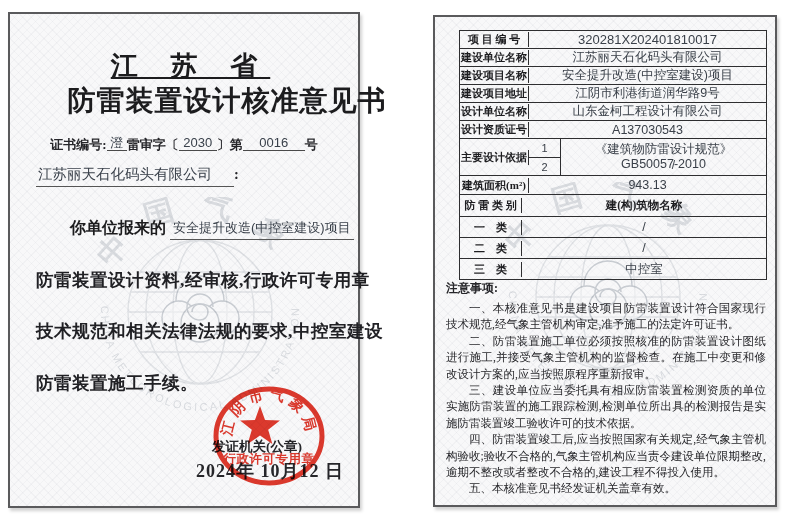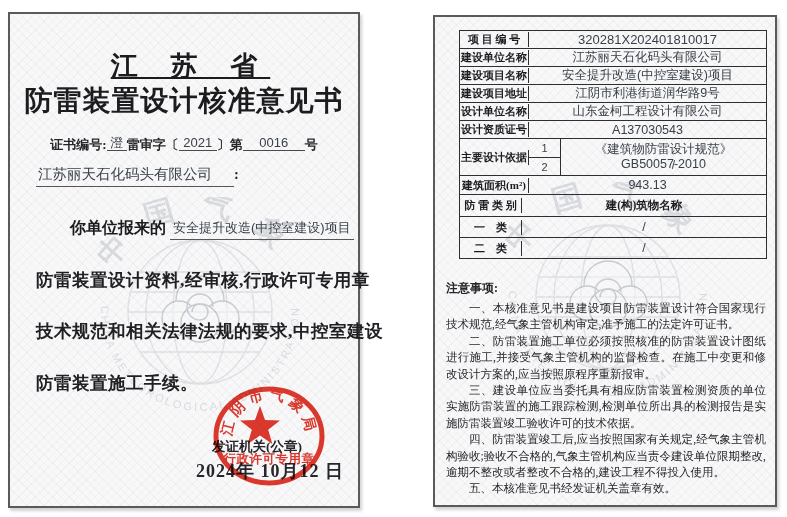--- a/index.html
+++ b/index.html
@@ -11,21 +11,21 @@
           repeating-linear-gradient(45deg, rgba(110,115,135,.05) 0 1px, transparent 1px 6px),
           repeating-linear-gradient(-45deg, rgba(110,115,135,.05) 0 1px, transparent 1px 6px);}
   .page-left{left:8px;top:12px;width:348px;height:492px;}
   .page-right{left:433px;top:15px;width:340px;height:488px;}
   .abs{position:absolute;}
   .wm{position:absolute;pointer-events:none;}
 
   
   .l-title1{top:34px;left:0;width:100%;text-align:center;font-size:27px;font-weight:bold;
             letter-spacing:13px;text-indent:13px;text-decoration:underline;}
-  .l-title2{top:68px;left:0;width:100%;text-align:center;font-size:28px;font-weight:bold;letter-spacing:1px;}
+  .l-title2{top:68px;left:0;width:100%;text-align:center;font-size:28px;font-weight:bold;letter-spacing:1px;padding-left:43px;}
   .l-certline{top:122px;left:0;width:100%;text-align:center;font-size:13px;font-weight:600;color:#26262a;
               white-space:nowrap;}
   .fill{font-family:"Liberation Sans", sans-serif;font-weight:normal;color:#39404a;
         display:inline-block;border-bottom:1px solid #4a4a4a;text-align:center;
         line-height:12px;padding:0 3px 1px;transform:translateY(-2px);}
   .fill-pre{min-width:14px;}
   .fill-year{min-width:32px;}
   .fill-num{min-width:56px;}
   .l-addressee{top:151px;left:26px;font-size:14.5px;}
   .addr-name{font-family:"Liberation Sans", sans-serif;color:#39404a;
@@ -95,21 +95,21 @@
       </text>
       <text font-size="11" fill="#99a1ab" opacity="0.32" letter-spacing="2.5" font-family="Liberation Sans, sans-serif">
         <textPath href="#wmBotL" startOffset="50%" text-anchor="middle">CHINA METEOROLOGICAL ADMINISTRATION</textPath>
       </text>
     </svg>
 
     <div class="abs l-title1">江 苏 省</div>
     <div class="abs l-title2">防雷装置设计核准意见书</div>
 
     <div class="abs l-certline">
-      <span>证书编号:</span><span class="fill fill-pre">澄</span><span>雷审字</span><span>〔</span><span class="fill fill-year">2021</span><span>〕</span><span>第</span><span class="fill fill-num">0016</span><span>号</span>
+      <span>证书编号:</span><span class="fill fill-pre">澄</span><span>雷审字</span><span>〔</span><span class="fill fill-year">2030</span><span>〕</span><span>第</span><span class="fill fill-num">0016</span><span>号</span>
     </div>
 
     <div class="abs l-addressee">
       <span class="addr-name">江苏丽天石化码头有限公司</span><span class="addr-colon">:</span>
     </div>
 
     <div class="abs l-intro">
       <span>你单位报来的</span>
       <span class="project">安全提升改造(中控室建设)项目</span>
     </div>
@@ -207,20 +207,24 @@
         <div class="tval cat-h-val">建(构)筑物名称</div>
       </div>
       <div class="trow h20 cat">
         <div class="tlabel">一　类</div>
         <div class="tval">/</div>
       </div>
       <div class="trow h20 cat">
         <div class="tlabel">二　类</div>
         <div class="tval">/</div>
       </div>
+      <div class="trow h20 cat">
+        <div class="tlabel">三　类</div>
+        <div class="tval">中控室</div>
+      </div>
     </div>
 
     <div class="notes">
       <div class="notes-title">注意事项:</div>
       <p>一、本核准意见书是建设项目防雷装置设计符合国家现行技术规范,经气象主管机构审定,准予施工的法定许可证书。</p>
       <p>二、防雷装置施工单位必须按照核准的防雷装置设计图纸进行施工,并接受气象主管机构的监督检查。在施工中变更和修改设计方案的,应当按照原程序重新报审。</p>
       <p>三、建设单位应当委托具有相应防雷装置检测资质的单位实施防雷装置的施工跟踪检测,检测单位所出具的检测报告是实施防雷装置竣工验收许可的技术依据。</p>
       <p>四、防雷装置竣工后,应当按照国家有关规定,经气象主管机构验收;验收不合格的,气象主管机构应当责令建设单位限期整改,逾期不整改或者整改不合格的,建设工程不得投入使用。</p>
       <p>五、本核准意见书经发证机关盖章有效。</p>
     </div>

